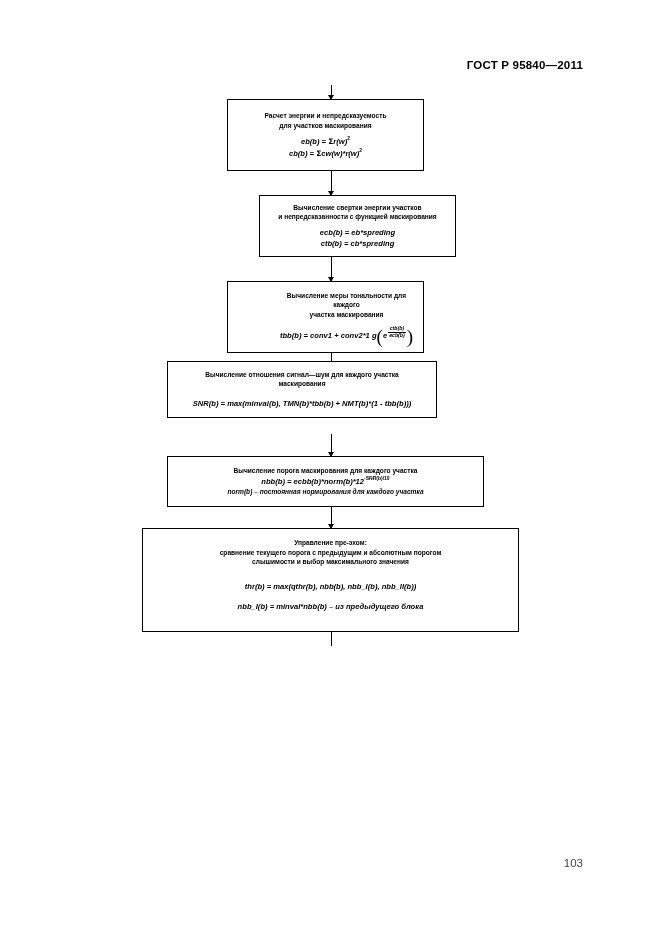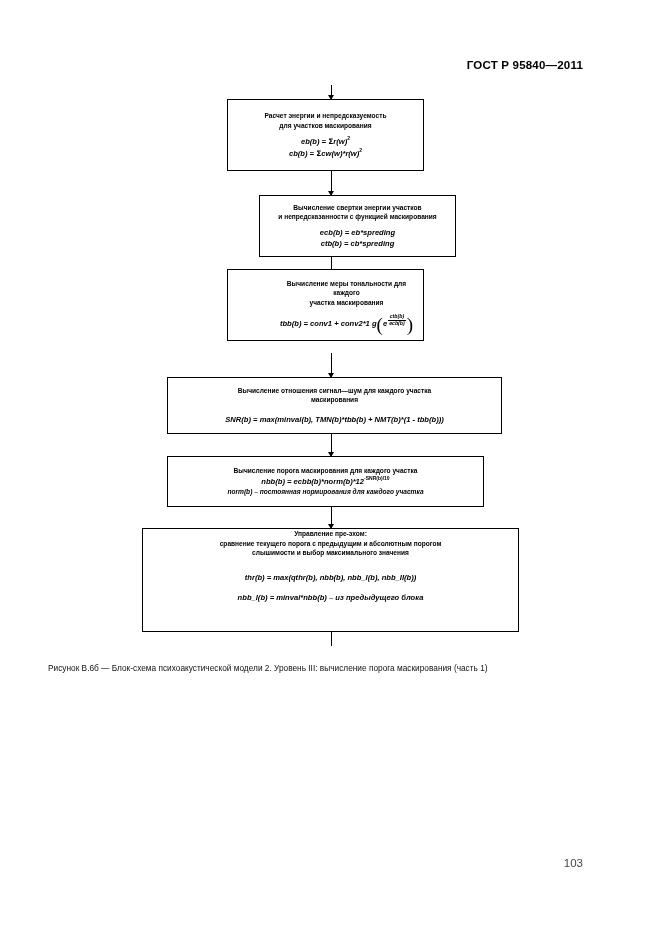--- a/index.html
+++ b/index.html
@@ -184,66 +184,65 @@
     <div class="node" style="top:110px; left:227px; width:197px; height:62px;margin-left:32px;">
       <div class="title">Вычисление свертки энергии участков</div>
       <div class="title">и непредсказанности с функцией маскирования</div>
       <div class="gap-sm"></div>
       <div class="formula">ecb(b) = eb*spreding</div>
       <div class="formula">ctb(b) = cb*spreding</div>
     </div>
 
     <div class="arrow" style="top:172px; height:24px;"></div>
 
-    <div class="node" style="top:184px; left:227px; width:197px; height:72px;padding-left:42px;">
+    <div class="node" style="top:196px; left:227px; width:197px; height:72px;padding-left:42px;">
       <div class="title">Вычисление меры тональности для каждого</div>
       <div class="title">участка маскирования</div>
       <div class="gap-md"></div>
       <div class="formula">
         <span>tbb(b) = conv1 + conv2*1</span>
         <span>g</span><span class="bigparen">(</span><span>e</span><span class="frac">
             <span class="num">ctb(b)</span>
             <span class="den">ecb(b)</span>
           </span><span class="bigparen">)</span>
       </div>
     </div>
 
     <div class="arrow" style="top:268px; height:24px;"></div>
 
-    <div class="node" style="top:292px; left:167px; width:335px; height:57px;">
+    <div class="node" style="top:276px; left:167px; width:270px; height:57px;">
       <div class="title">Вычисление отношения сигнал—шум для каждого участка</div>
       <div class="title">маскирования</div>
       <div class="gap-md"></div>
       <div class="formula">SNR(b) = max(minval(b), TMN(b)*tbb(b) + NMT(b)*(1 - tbb(b)))</div>
     </div>
 
     <div class="arrow" style="top:349px; height:22px;"></div>
 
     <div class="node" style="top:371px; left:167px; width:317px; height:51px;">
       <div class="title">Вычисление порога маскирования для каждого участка</div>
       <div class="formula">
         <span>nbb(b) = ecbb(b)*norm(b)*12</span><sup>-SNR(b)/10</sup>
       </div>
       <div class="note">norm(b) – постоянная нормирования для каждого участка</div>
     </div>
 
     <div class="arrow" style="top:422px; height:21px;"></div>
 
-    <div class="node" style="top:443px; left:142px; width:377px; height:104px; justify-content:flex-start; ">
+    <div class="node" style="top:443px; left:142px; width:377px; height:104px; justify-content:flex-start; padding-top:9px;">
       <div class="title">Управление пре-эхом:</div>
       <div class="title">сравнение текущего порога с предыдущим и абсолютным порогом</div>
       <div class="title">слышимости и выбор максимального значения</div>
       <div class="gap-md"></div>
       <div class="gap-sm"></div>
       <div class="formula">thr(b) = max(qthr(b), nbb(b), nbb_I(b), nbb_II(b))</div>
       <div class="gap-md"></div>
       <div class="formula">nbb_I(b) = minval*nbb(b) – из предыдущего блока</div>
     </div>
 
     <div class="arrow noarrow" style="top:547px; height:14px;"></div>
 
   </div>
 
-  <div class="figure-caption">Рисунок В.6б — Блок-схема психоакустической модели 2. Уровень III: вычисление порога маскирования (часть 1)</div>
 
   <div class="page-number">103</div>
 
 </div>
 
 </body></html>

